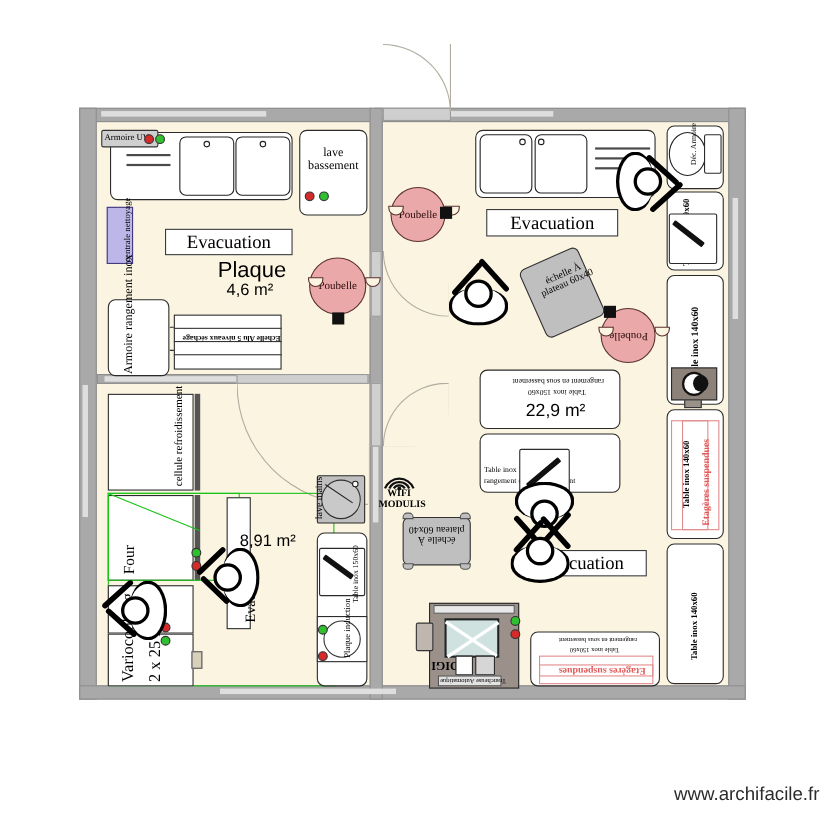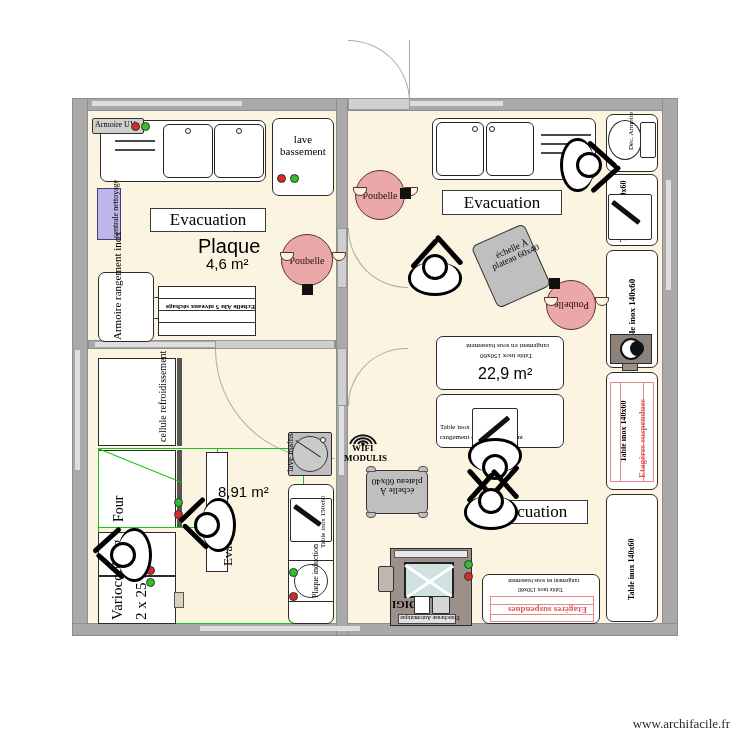--- a/index.html
+++ b/index.html
@@ -118,23 +118,23 @@
     position:absolute; background:#bfbfbf; border:1px solid #333; border-radius:6px;
   }
   .purple-box {
     position:absolute; background:#bdb6e8; border:1px solid #433a80;
   }
   .redline {
     position:absolute; border:1px solid #e38b8b; background:transparent;
   }
   .redtxt { color:#e05a5a; }
   .watermark {
-    position:absolute; right:20px; bottom:18px;
-    font-family:Liberation Serif, serif;
-    font-size:13px; color:#2b2b2b;
+    position:absolute; right:5px; bottom:18px;
+    font-family:Liberation Sans, sans-serif;
+    font-size:17px; color:#2b2b2b;
   }
   .wifi { position:absolute; }
 </style>
 </head>
 <body>
 
 <div id="plan">
 
   <div class="room" style="left:88px;top:110px;width:248px;height:232px;"></div>
   <div class="room" style="left:88px;top:348px;width:248px;height:284px;"></div>

